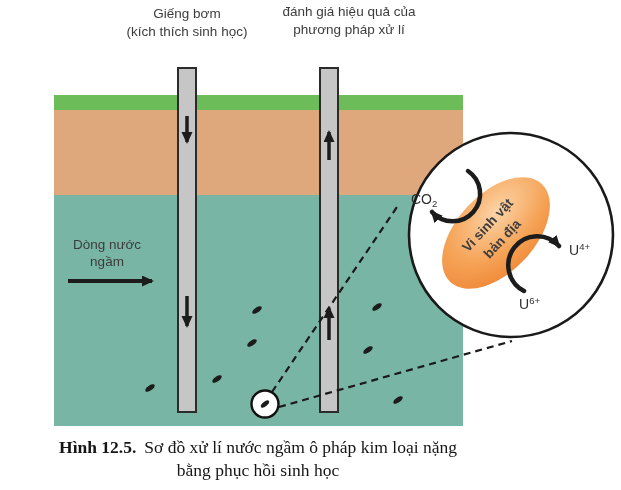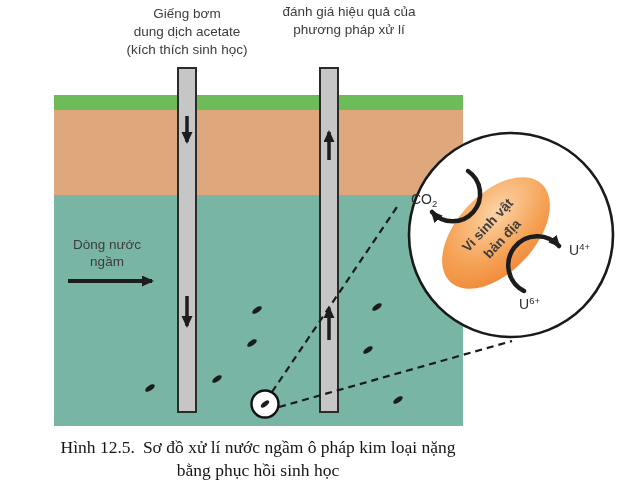--- a/index.html
+++ b/index.html
@@ -15,21 +15,21 @@
   .inset-lbl .sup{font-size:9.5px;vertical-align:5px;}
   .microbe-text{
     position:absolute;left:436px;top:212px;width:120px;height:42px;
     transform:rotate(-47deg);text-align:center;
     font-size:13.5px;line-height:20px;color:#3d3d3d;font-weight:bold;
   }
   .caption{
     position:absolute;left:28px;top:436px;width:460px;text-align:center;
     font-family:"Liberation Serif", serif;font-size:17.5px;line-height:23px;color:#151515;
   }
-  .caption .num{font-weight:normal;margin-right:8px;}
+  .caption .num{font-weight:bold;margin-right:8px;}
   .flow-lbl{position:absolute;left:47px;top:236px;width:120px;text-align:center;
     font-size:13.5px;line-height:17px;color:#3c3c3c;}
 </style>
 </head>
 <body>
 
 <div class="stage">
 
   <svg class="gfx" width="621" height="490" viewBox="0 0 621 490">
     <defs>
@@ -83,21 +83,20 @@
     <g>
       <circle cx="511" cy="235" r="102" fill="#ffffff" stroke="#1a1a1a" stroke-width="2.6"></circle>
       <ellipse cx="496" cy="233" rx="67" ry="39" transform="rotate(-47 496 233)" fill="url(#blobGrad)"></ellipse>
       <path d="M 468 171 A 27.5 27.5 0 1 1 432 212" fill="none" stroke="#1c1c1c" stroke-width="4.5" stroke-linecap="round" marker-end="url(#ah)"></path>
       <path d="M 524 291 A 29 29 0 1 1 559 246" fill="none" stroke="#1c1c1c" stroke-width="4.5" stroke-linecap="round" marker-end="url(#ah)"></path>
     </g>
   </svg>
 
   <div class="lbl" style="left:77px;top:5px;width:220px;">
     <span class="ln">Giếng bơm</span>
-    <span class="ln">dung dịch acetate</span>
     <span class="ln">(kích thích sinh học)</span>
   </div>
 
   <div class="lbl" style="left:239px;top:3px;width:220px;">
     <span class="ln">đánh giá hiệu quả của</span>
     <span class="ln">phương pháp xử lí</span>
   </div>
 
   <div class="flow-lbl">
     <span class="ln" style="display:block">Dòng nước</span>

